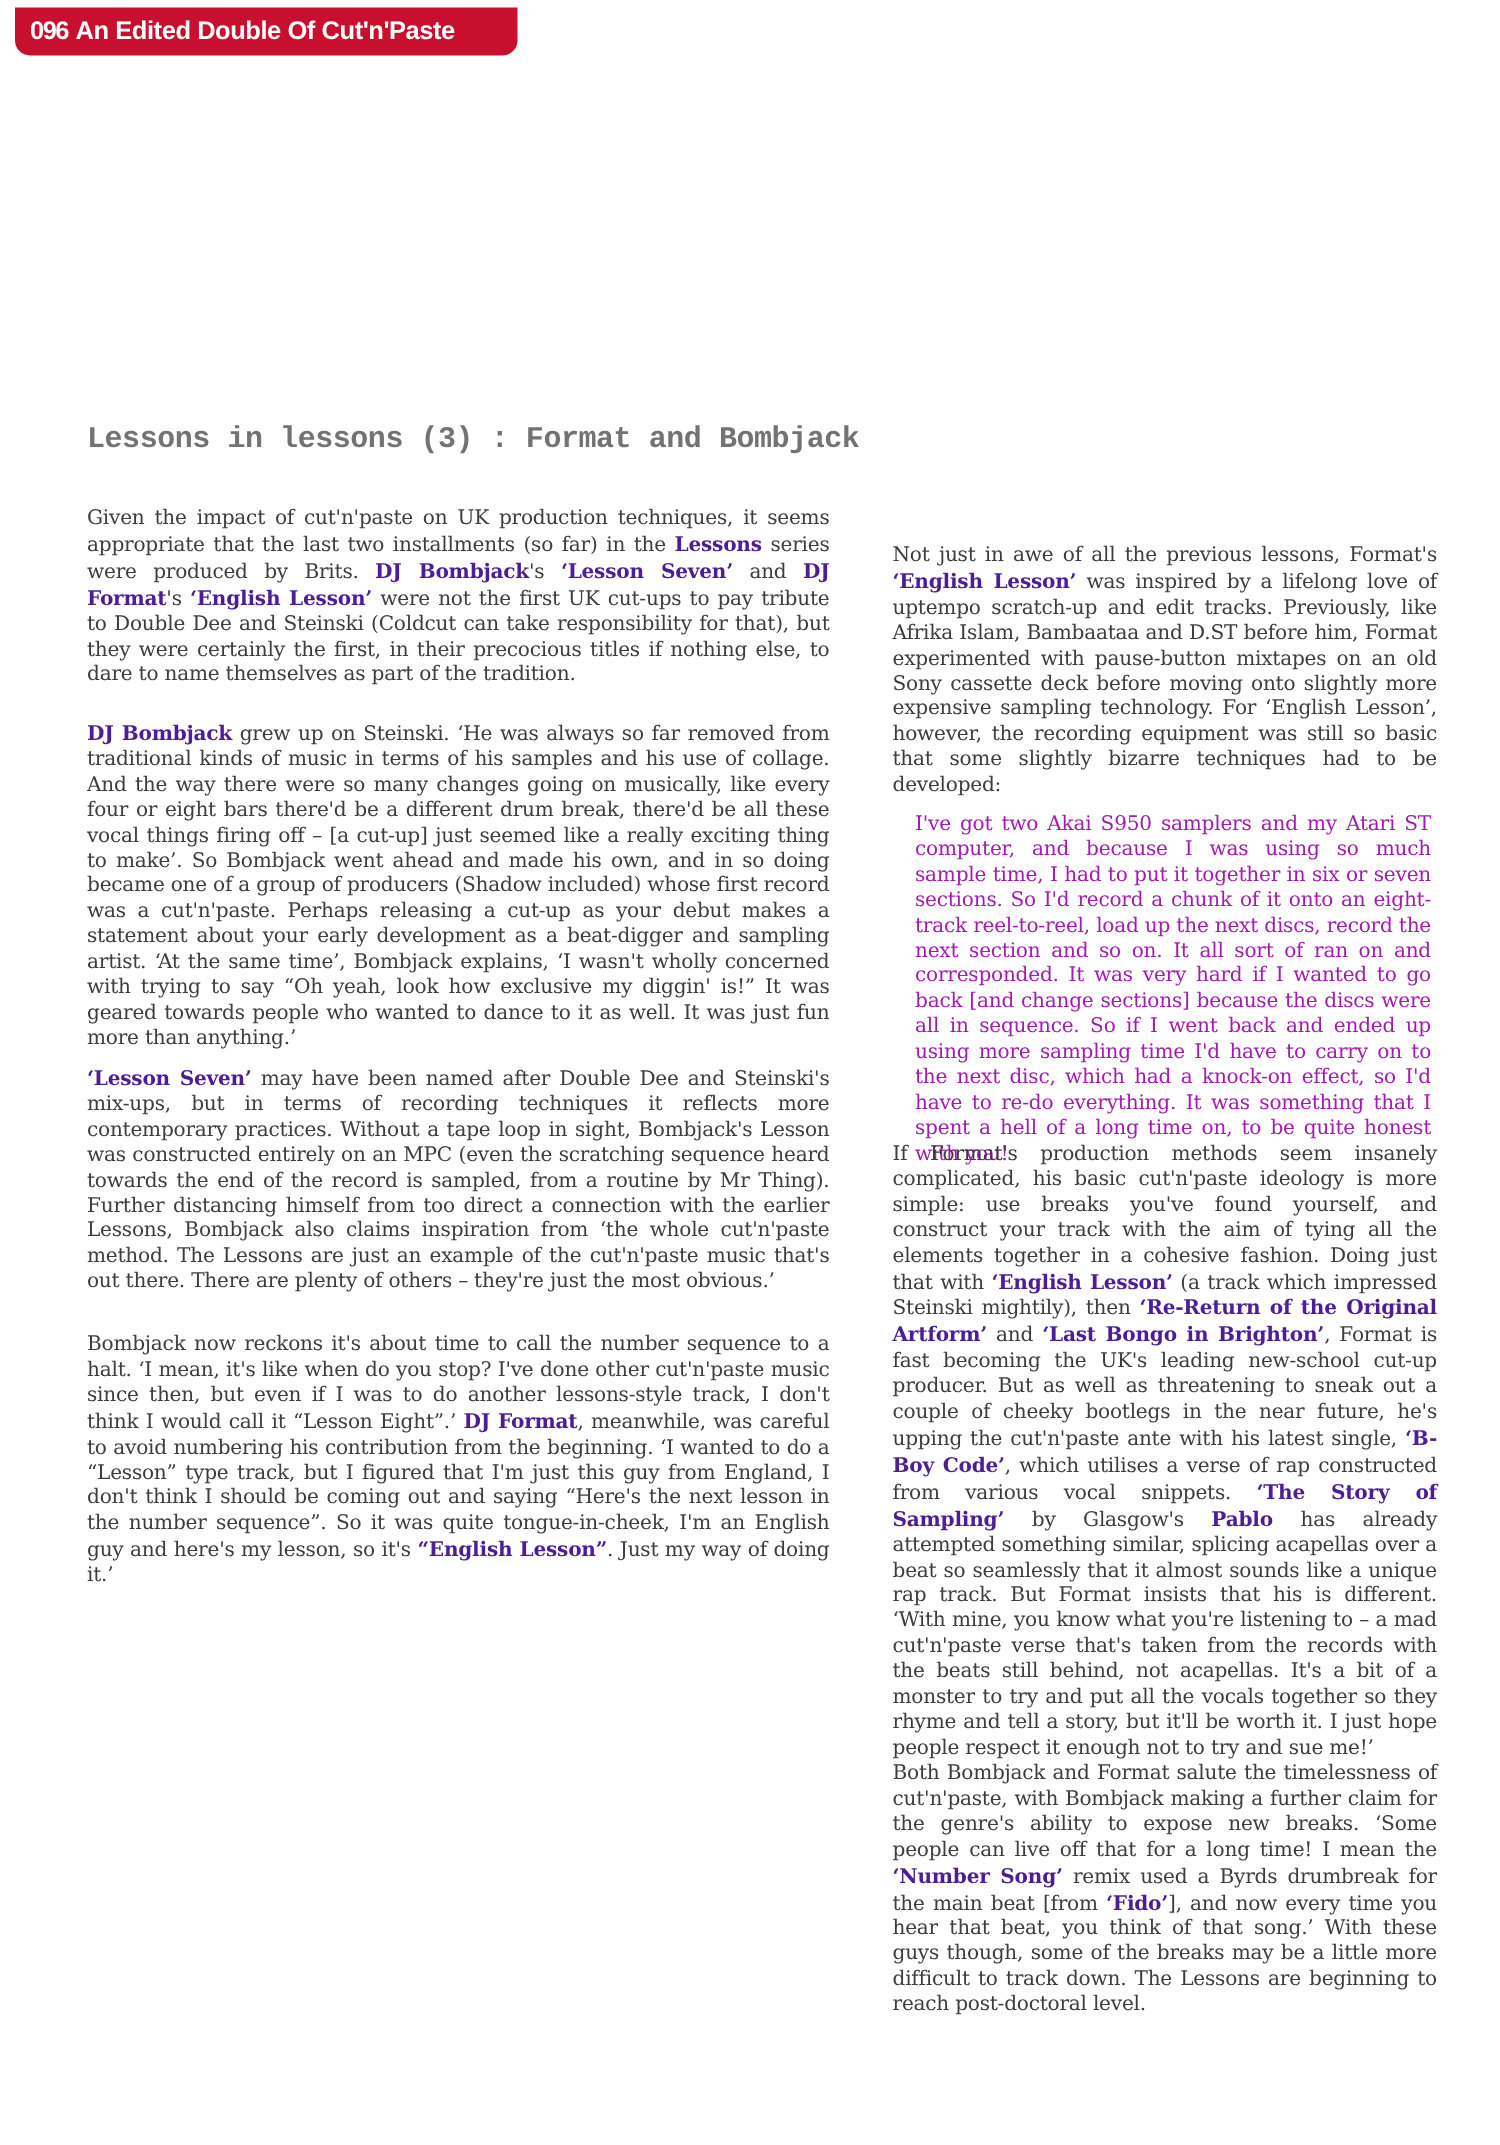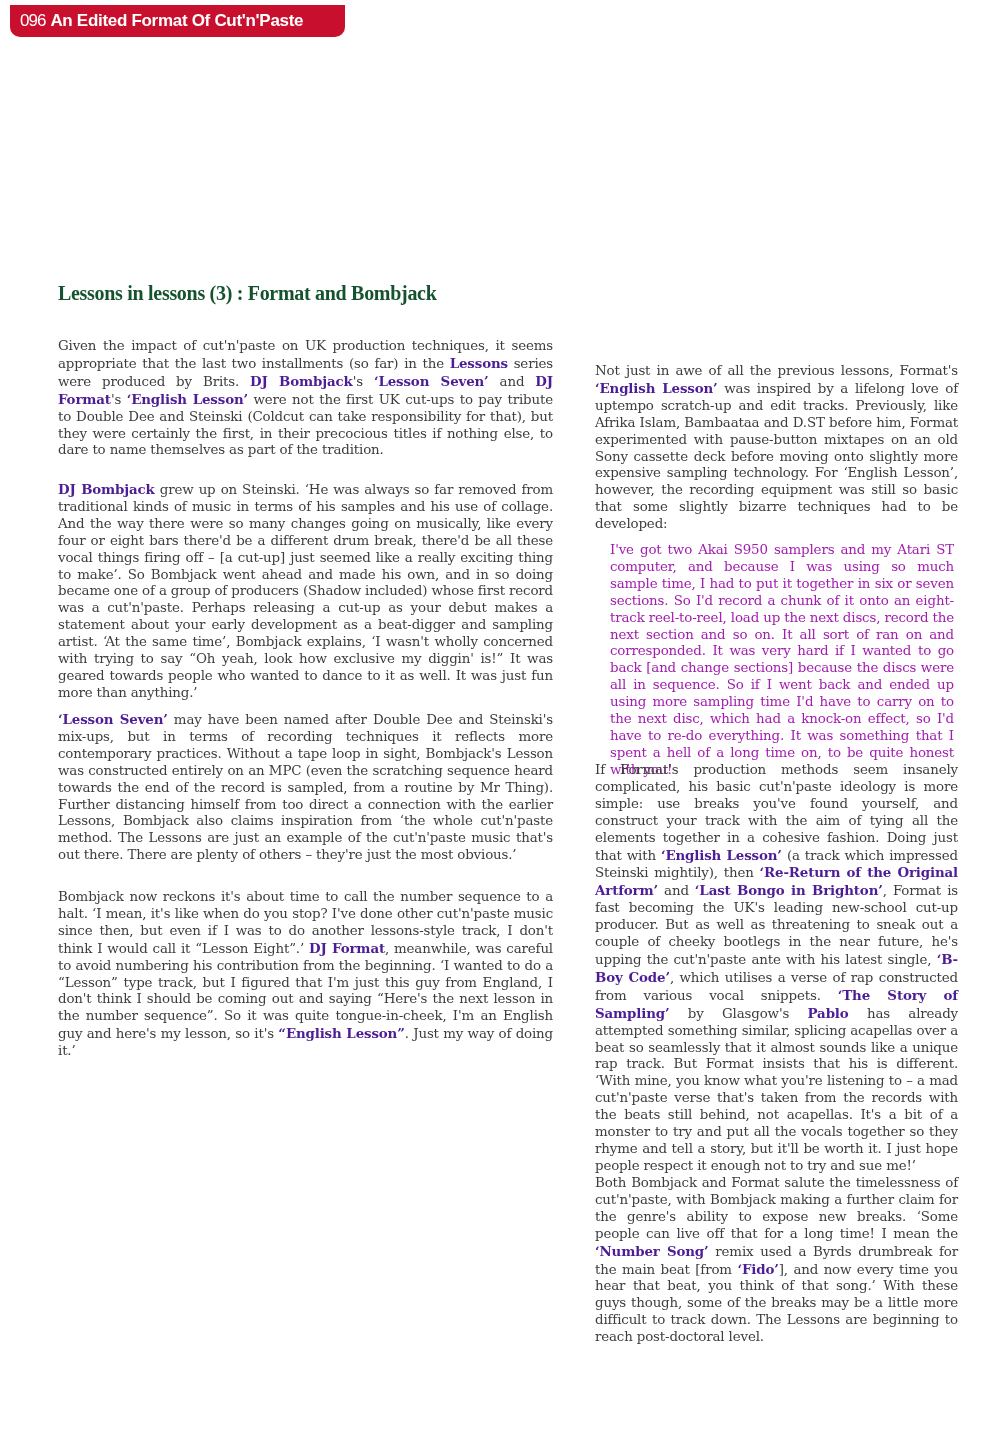--- a/index.html
+++ b/index.html
@@ -10,39 +10,39 @@
     color: #3a3a3a;
   }
   .header-bar {
     position: absolute; left: 10px; top: 5px; width: 335px; height: 32px;
     background: #c8102e; border-radius: 0 0 10px 10px;
     border-bottom-left-radius: 10px;
     display: flex; align-items: center; padding-left: 10px; box-sizing: border-box;
     color: #fff; font-family: "Liberation Sans", sans-serif; font-weight: bold; font-size: 17px;
     letter-spacing: -0.3px;
   }
-  .header-bar .num { font-weight: normal; font-stretch: condensed; margin-right: 5px; letter-spacing: -1px; }
+  .header-bar .num { font-weight: bold; font-stretch: condensed; margin-right: 5px; letter-spacing: -1px; }
   .title {
     position: absolute; left: 58px; top: 282px; margin: 0;
-    font-family: Liberation Serif, serif; font-weight: bold; font-size: 20px;
-    color: #14532d; letter-spacing: -0.3px;
+    font-family: Liberation Mono, monospace; font-weight: bold; font-size: 20px;
+    color: #737373; letter-spacing: -0.3px;
   }
   .para {
     position: absolute; margin: 0; font-size: 13.4px; line-height: 16.9px;
     text-align: justify; color: #3d3d3d; letter-spacing: -0.15px;
   }
   .para b { color: #4c1d95; }
   .quote { color: #a21caf; }
 </style>
 </head>
 <body>
 
 <div class="header-bar">
   <span class="num">096</span>
-  <span>An Edited Format Of Cut'n'Paste</span>
+  <span>An Edited Double Of Cut'n'Paste</span>
 </div>
 
 <h1 class="title">Lessons in lessons (3) : Format and Bombjack</h1>
 
 <p class="para" style="left:58px; top:338px; width:495px;"><span>Given the impact of cut'n'paste on UK production techniques, it seems appropriate that the last two installments (so far) in the </span><b>Lessons</b><span> series were produced by Brits. </span><b>DJ Bombjack</b><span>'s </span><b>‘Lesson Seven’</b><span> and </span><b>DJ Format</b><span>'s </span><b>‘English Lesson’</b><span> were not the first UK cut-ups to pay tribute to Double Dee and Steinski (Coldcut can take responsibility for that), but they were certainly the first, in their precocious titles if nothing else, to dare to name themselves as part of the tradition.</span></p>
 <p class="para" style="left:58px; top:481px; width:495px;"><b>DJ Bombjack</b><span> grew up on Steinski.  ‘He was always so far removed from traditional kinds of music in terms of his samples and his use of collage. And the way there were so many changes going on musically, like every four or eight bars there'd be a different drum break, there'd be all these vocal things firing off – [a cut-up] just seemed like a really exciting thing to make’. So Bombjack went ahead and made his own, and in so doing became one of a group of producers (Shadow included) whose first record was a cut'n'paste. Perhaps releasing a cut-up as your debut makes a statement about your early development as a beat-digger and sampling artist. ‘At the same time’, Bombjack explains, ‘I wasn't wholly concerned with trying to say “Oh yeah, look how exclusive my diggin' is!” It was geared towards people who wanted to dance to it as well. It was just fun more than anything.’</span></p>
 <p class="para" style="left:58px; top:711px; width:495px;"><b>‘Lesson Seven’</b><span> may have been named after Double Dee and Steinski's mix-ups, but in terms of recording techniques it reflects more contemporary practices. Without a tape loop in sight, Bombjack's Lesson was constructed entirely on an MPC (even the scratching sequence heard towards the end of the record is sampled, from a routine by Mr Thing).  Further distancing himself from too direct a connection with the earlier Lessons, Bombjack also claims inspiration from ‘the whole cut'n'paste method. The Lessons are just an example of the cut'n'paste music that's out there. There are plenty of others – they're just the most obvious.’</span></p>
 <p class="para" style="left:58px; top:889px; width:495px;"><span>Bombjack now reckons it's about time to call the number sequence to a halt. ‘I mean, it's like when do you stop? I've done other cut'n'paste music since then, but even if I was to do another lessons-style track, I don't think I would call it “Lesson Eight”.’ </span><b>DJ Format</b><span>, meanwhile, was careful to avoid numbering his contribution from the beginning. ‘I wanted to do a “Lesson” type track, but I figured that I'm just this guy from England, I don't think I should be coming out and saying “Here's the next lesson in the number sequence”. So it was quite tongue-in-cheek, I'm an English guy and here's my lesson, so it's </span><b>“English Lesson”</b><span>. Just my way of doing it.’</span></p>
 
 <p class="para" style="left:595px; top:363px; width:363px;"><span>Not just in awe of all the previous lessons, Format's </span><b>‘English Lesson’</b><span> was inspired by a lifelong love of uptempo scratch-up and edit tracks. Previously, like Afrika Islam, Bambaataa and D.ST before him, Format experimented with pause-button mixtapes on an old Sony cassette deck before moving onto slightly more expensive sampling technology. For ‘English Lesson’, however, the recording equipment was still so basic that some slightly bizarre techniques had to be developed:</span></p>

